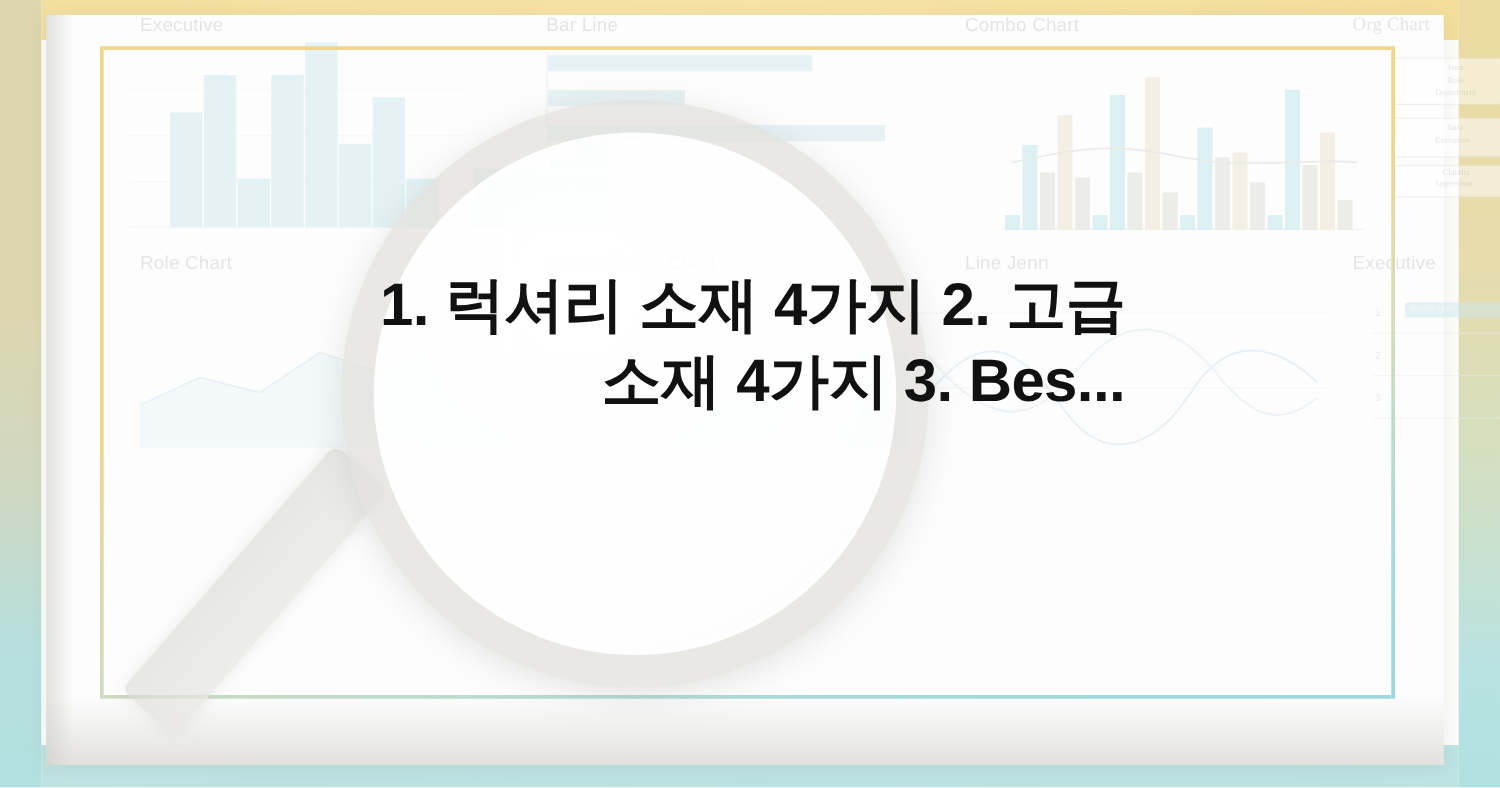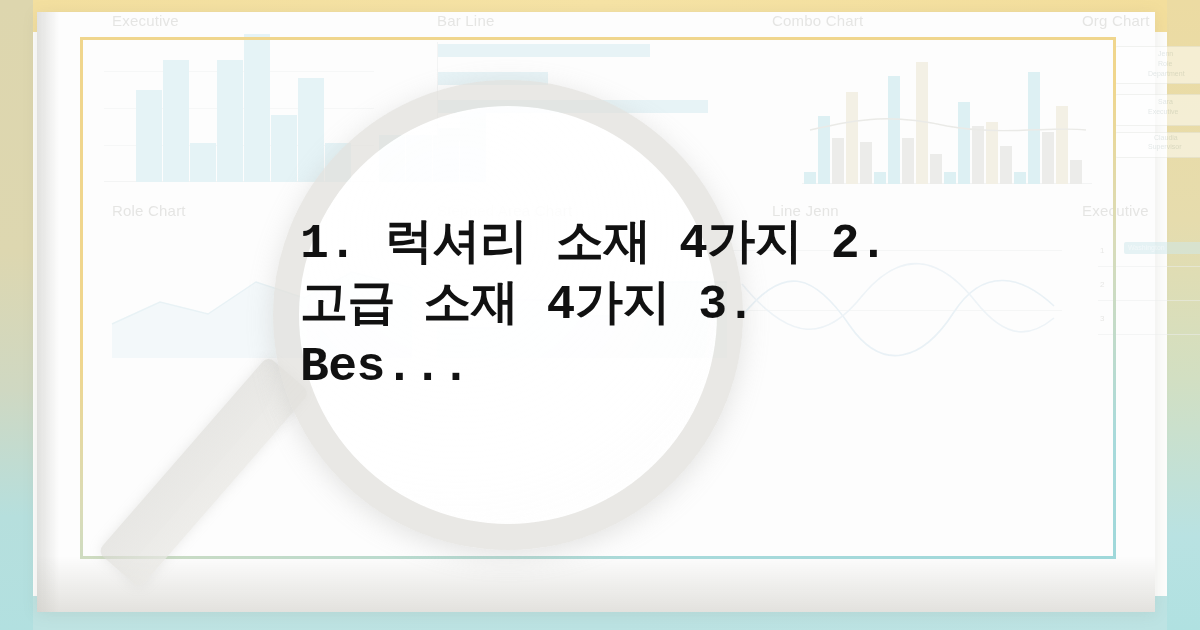--- a/index.html
+++ b/index.html
@@ -65,23 +65,23 @@
     background:linear-gradient(90deg,rgba(214,213,208,.55),rgba(232,231,227,.75));
     transform:rotate(41deg);transform-origin:50% 0%;border-radius:8px;
     box-shadow:0 0 12px rgba(180,180,175,.25);}
   .mag-ring{position:absolute;left:30px;top:6px;width:470px;height:470px;border-radius:50%;
     border:26px solid rgba(224,223,219,.72);box-sizing:border-box;
     box-shadow:0 6px 26px rgba(170,170,165,.30), inset 0 0 22px rgba(255,255,255,.85);}
   .mag-lens{position:absolute;left:56px;top:32px;width:418px;height:418px;border-radius:50%;
     background:radial-gradient(circle at 38% 30%,rgba(255,255,255,.96),rgba(255,255,255,.80) 62%,rgba(250,250,250,.70));}
 
   
-  .headline{position:absolute;left:0;right:0;top:214px;text-align:left;
+  .headline{position:absolute;left:0;right:0;top:214px;text-align:right;
     font-size:48px;font-weight:700;line-height:1.28;color:#111111;
-    letter-spacing:-.5px;padding:0 300px;box-sizing:border-box;font-family:Liberation Mono, monospace;}
+    letter-spacing:-.5px;padding:0 300px;box-sizing:border-box;}
 </style>
 </head>
 <body>
 
 <div class="stage">
 
   <div class="band band-left"></div>
   <div class="band band-right"></div>
   <div class="band band-top"></div>
   <div class="band band-bottom"></div>
@@ -146,21 +146,21 @@
         <div class="bar teal" style="left:226px;width:12px;height:112px;"></div>
         <div class="bar grey" style="left:240px;width:12px;height:52px;"></div>
         <div class="bar beige" style="left:254px;width:12px;height:78px;"></div>
         <div class="bar grey" style="left:268px;width:12px;height:24px;"></div>
         <svg class="spark" width="290" height="150" viewBox="0 0 290 150">
           <path d="M8,96 C60,84 90,80 145,92 C200,102 250,92 284,96" fill="none" stroke="#d9d9d2" stroke-width="1.4"></path>
         </svg>
       </div>
     </div>
 
-    <div class="cell" style="left:1045px;top:0px;">
+    <div class="cell" style="left:1045px;top:0px;font-family:Liberation Serif, serif;">
       <div class="cell-title">Org Chart</div>
       <div class="plot" style="left:16px;top:30px;width:150px;height:130px;">
         <div class="card" style="left:16px;top:4px;width:92px;height:36px;"></div>
         <div class="card-t" style="left:60px;top:8px;">Jenn</div>
         <div class="card-t" style="left:60px;top:18px;">Role</div>
         <div class="card-t" style="left:50px;top:28px;">Department</div>
         <div class="card" style="left:16px;top:52px;width:92px;height:30px;"></div>
         <div class="card-t" style="left:60px;top:56px;">Sara</div>
         <div class="card-t" style="left:50px;top:66px;">Executive</div>
         <div class="card" style="left:16px;top:90px;width:92px;height:24px;"></div>

